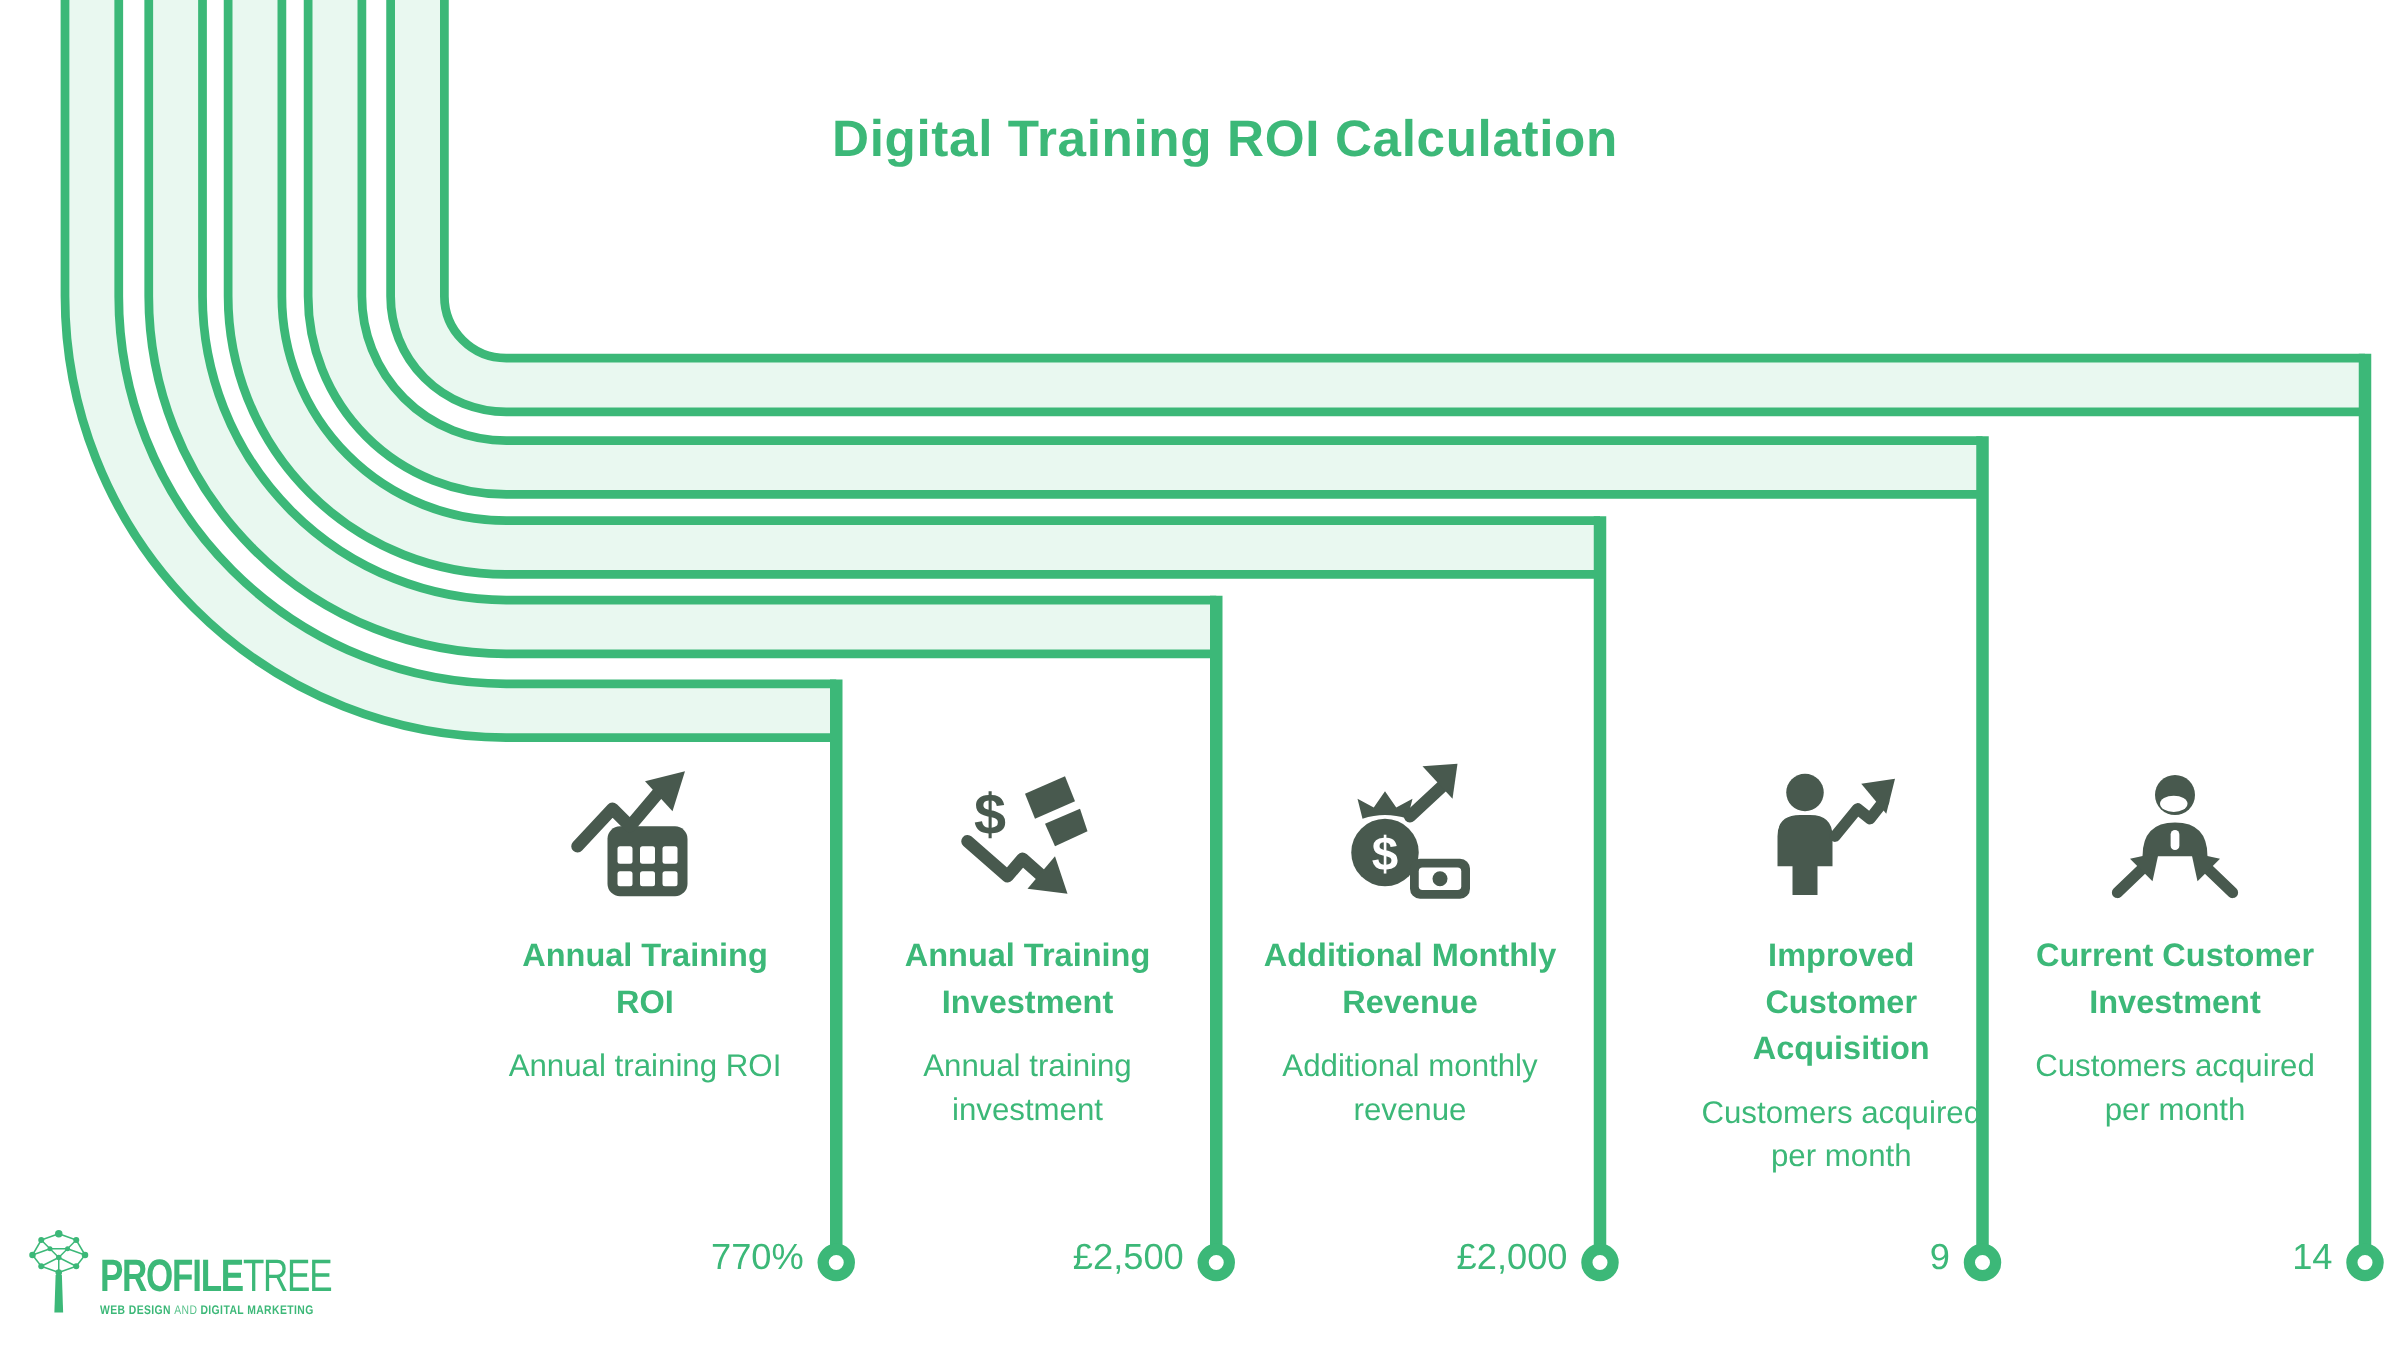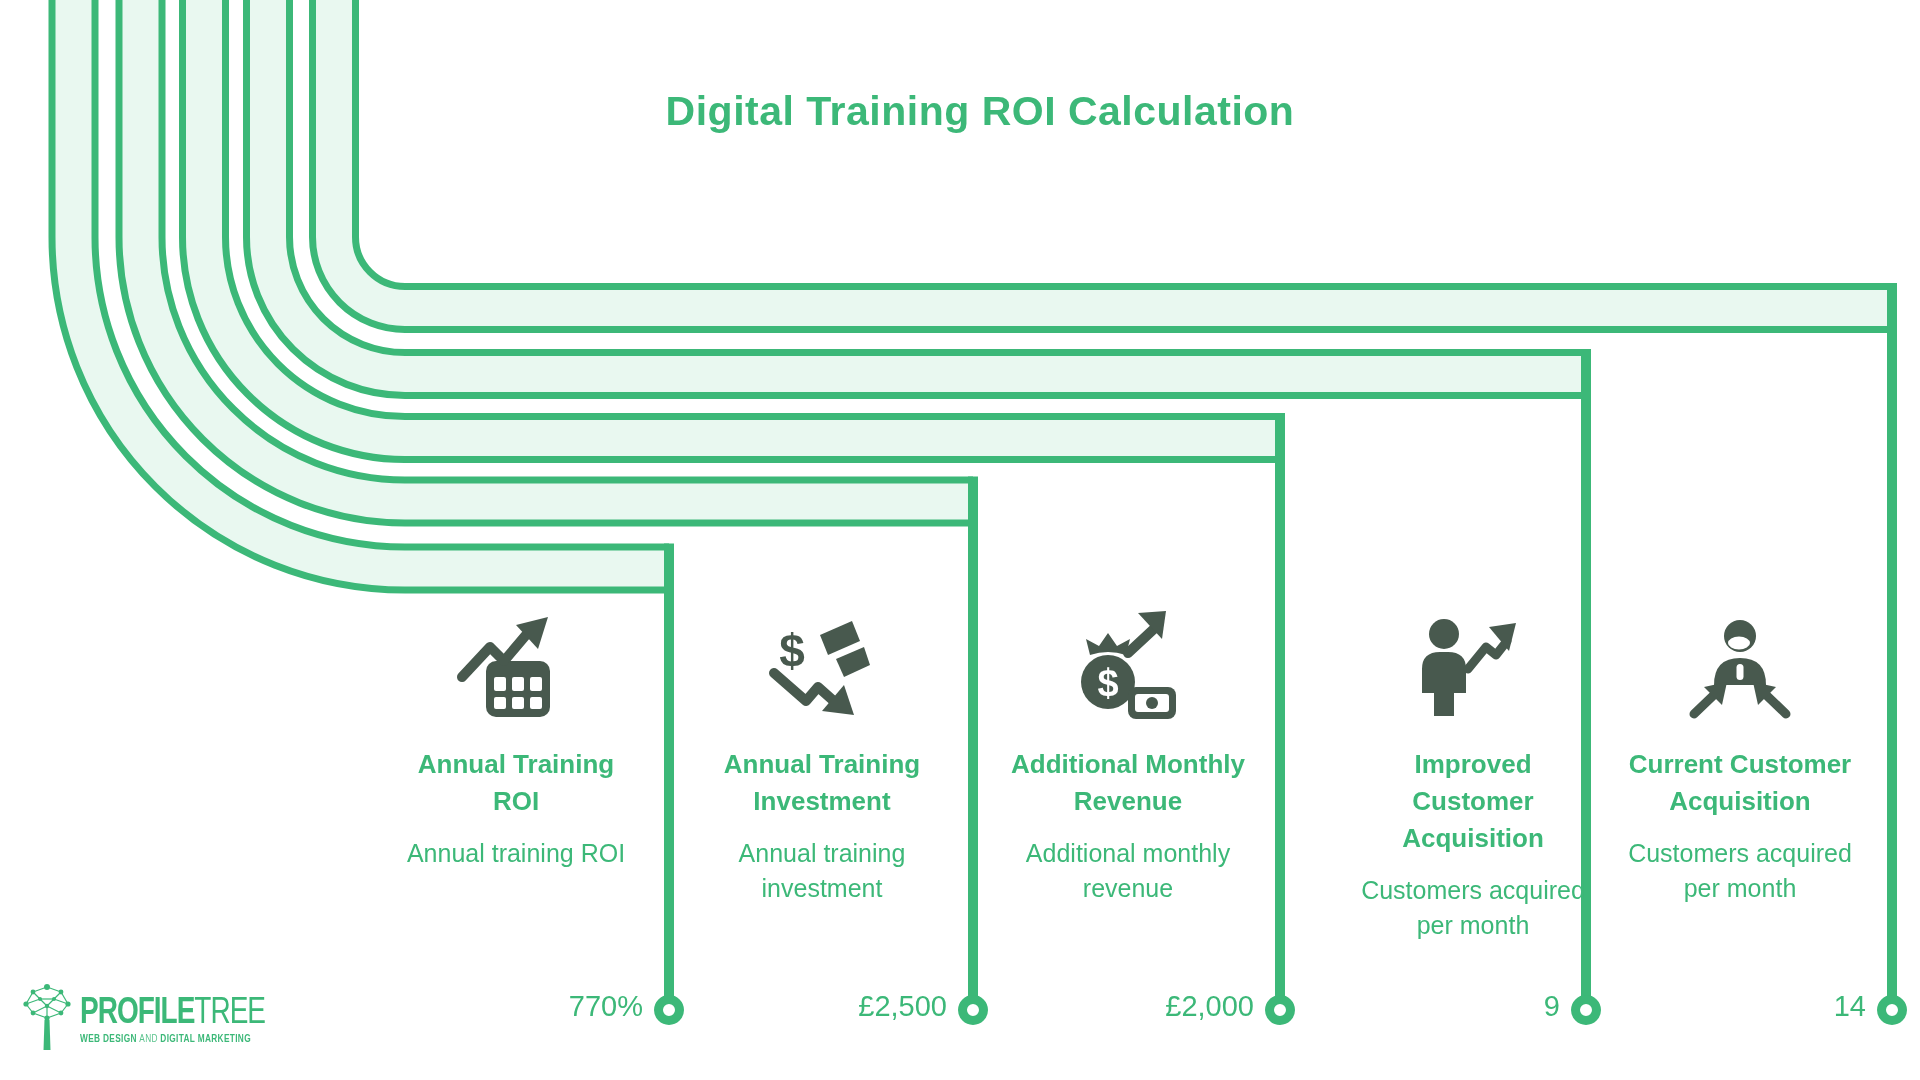--- a/index.html
+++ b/index.html
@@ -36,21 +36,21 @@
     line-height:1.42;white-space:pre-line;
   }
   .step-subtitle{
     margin-top:16px;font-size:25px;font-weight:400;color:var(--green);
     line-height:1.4;white-space:pre-line;
   }
   .step-value{
     position:absolute;top:990px;width:234px;text-align:right;
     font-size:29px;font-weight:400;color:var(--green);
   }
-  .logo{position:absolute;left:22px;top:982px;display:flex;gap:8px;align-items:center;}
+  .logo{position:absolute;left:22px;top:982px;display:flex;gap:8px;align-items:flex-end;}
   .logo-text{display:flex;flex-direction:column;}
   .wordmark{
     font-size:28px;letter-spacing:-1px;color:var(--green);line-height:1;
     transform:scaleY(1.3);transform-origin:left top;white-space:nowrap;
   }
   .wordmark .b{font-weight:800;}
   .wordmark .l{font-weight:300;}
   .tagline{
     margin-top:12px;font-size:10px;color:var(--green);letter-spacing:.4px;
     display:flex;gap:3px;white-space:nowrap;transform:scaleX(.83);transform-origin:left top;
@@ -174,21 +174,21 @@
         <ellipse class="w" cx="59" cy="34" rx="11" ry="6.5"></ellipse>
         <path class="ic" d="M34,76 Q34,49 60,49 Q86,49 86,76 Z"></path>
         <rect class="w" x="56.5" y="55" width="7" height="16" rx="3.5"></rect>
         <line class="ic-stroke" stroke-width="9" x1="14" y1="105" x2="38" y2="82"></line>
         <polygon class="ic" points="24,78 47,73 42,96"></polygon>
         <line class="ic-stroke" stroke-width="9" x1="106" y1="105" x2="82" y2="82"></line>
         <polygon class="ic" points="96,78 73,73 78,96"></polygon>
       </svg>
     </div>
     <div class="step-title">Current Customer
-Acquisition</div>
+Investment</div>
     <div class="step-subtitle">Customers acquired
 per month</div>
   </div>
 
   <div class="step-value" style="left:409px;">770%</div>
   <div class="step-value" style="left:713px;">£2,500</div>
   <div class="step-value" style="left:1020px;">£2,000</div>
   <div class="step-value" style="left:1326px;">9</div>
   <div class="step-value" style="left:1632px;">14</div>
 

